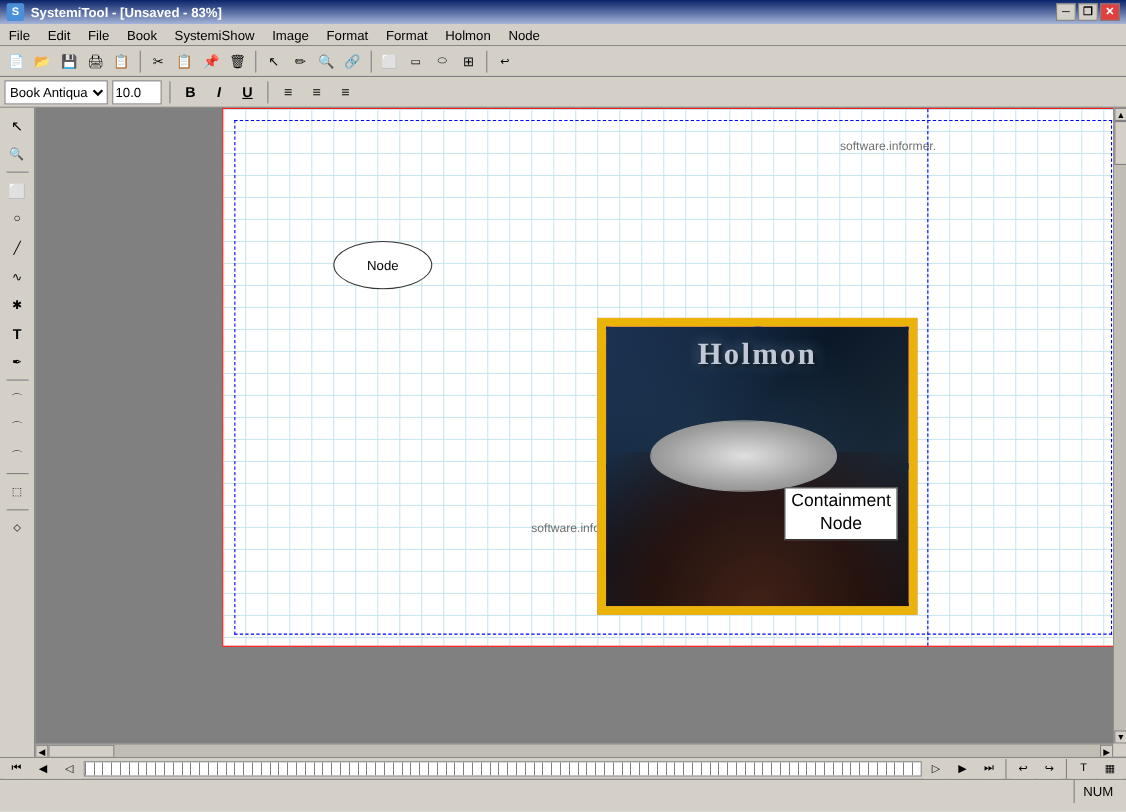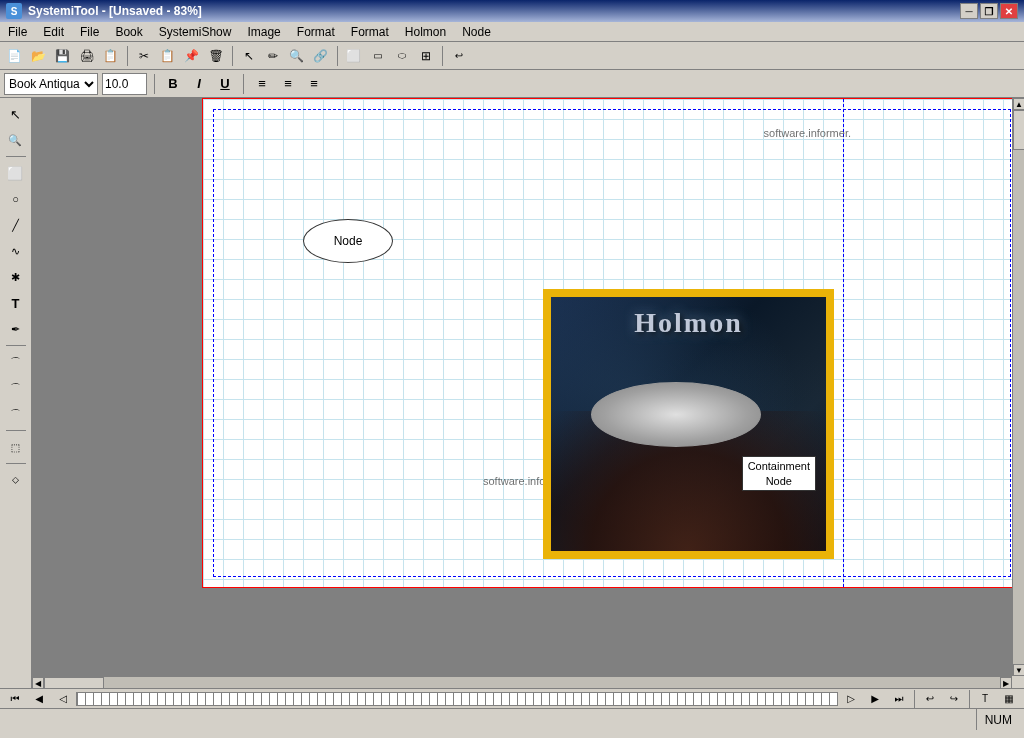--- a/index.html
+++ b/index.html
@@ -200,21 +200,21 @@
       border: 1px solid #999;
     }
 
     
     #containment-label {
       position: absolute;
       bottom: 60px; right: 10px;
       background: white;
       border: 1px solid #333;
       padding: 2px 5px;
-      font-size: 11px;
+      font-size: 16px;
       text-align: center;
       line-height: 1.3;
     }
 
     
     #v-scrollbar {
       position: absolute; top: 0; right: 0; width: 12px; bottom: 12px;
       background: #d4d0c8;
       border-left: 1px solid #808080;
       display: flex; flex-direction: column;

